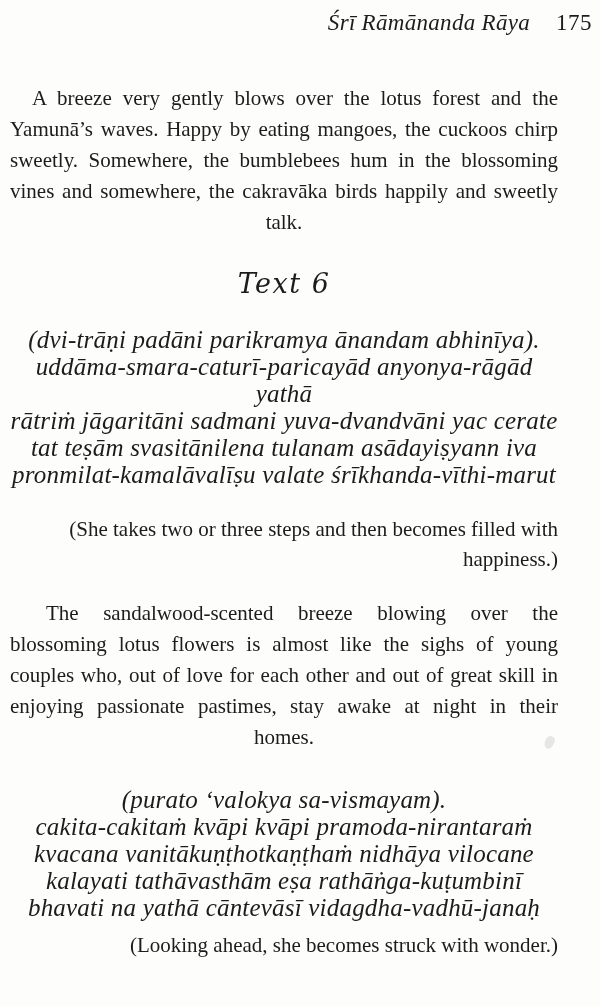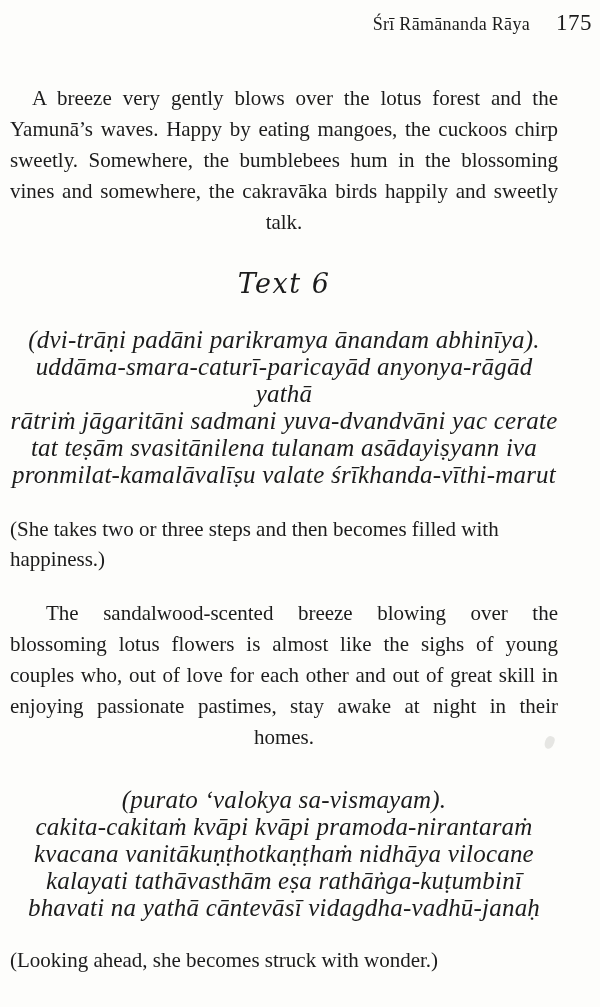--- a/index.html
+++ b/index.html
@@ -23,21 +23,22 @@
     position: relative;
   }
   
   .running-head {
     display: flex;
     justify-content: flex-end;
     align-items: baseline;
     padding-right: 0;
   }
   .running-title {
-    font-size: 18px;
+    font-style: italic;
+    font-size: 23px;
     letter-spacing: 0.3px;
   }
   .page-number {
     font-size: 23px;
     margin-left: 26px;
     margin-right: -34px; 
     letter-spacing: 0.5px;
   }
   
   .body-para {
@@ -71,26 +72,26 @@
     font-style: italic;
     font-size: 25px;
     line-height: 27px;
     letter-spacing: 0.2px;
   }
   .verse1 { margin-top: 27px; }
   .verse2 { margin-top: 33px; text-align: center; }
   .verse-line { display: block; }
   
   .stage-direction {
-    text-align: left;
+    text-align: right;
     font-size: 21px;
     line-height: 30px;
   }
   .stage1 { margin-top: 26px; }
-  .stage2 { margin-top: 24px; }
+  .stage2 { margin-top: 9px; }
   
   .translation-first-line {
     font-size: 21px;
     line-height: 30px;
     text-align: justify;
     text-align-last: justify;
     text-indent: 20px;
   }
   
   .smudge {

